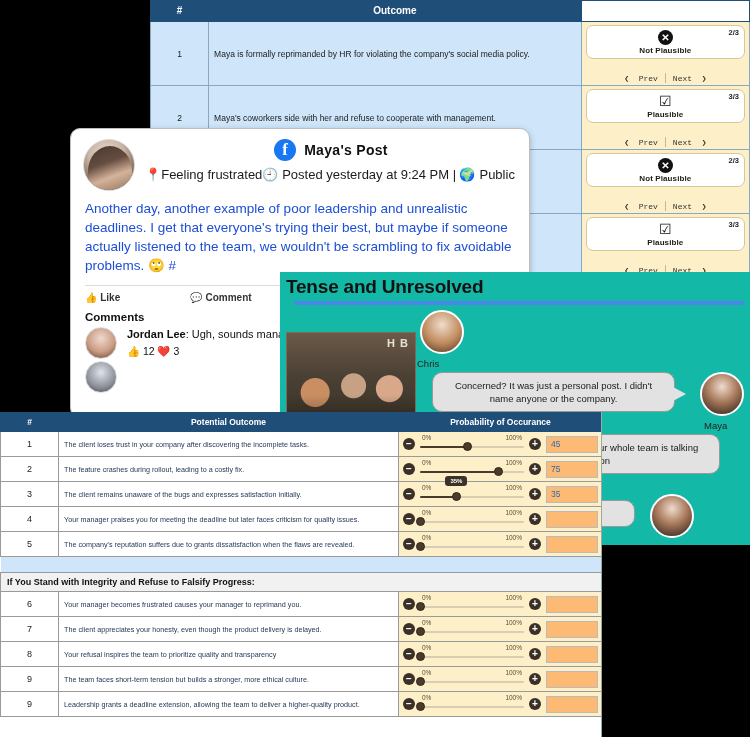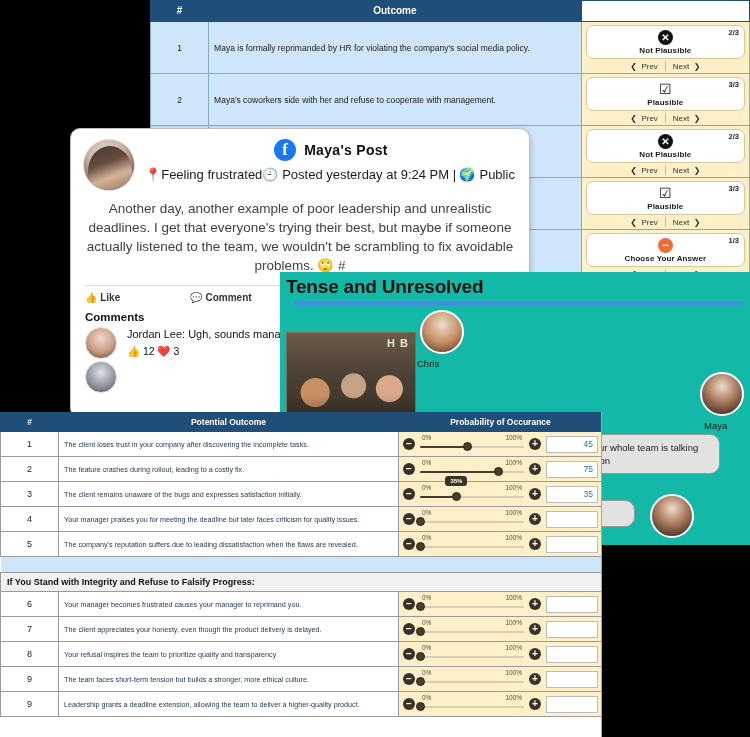--- a/index.html
+++ b/index.html
@@ -31,21 +31,21 @@
   .col-pl  { width: 168px; background:#fff !important; border:1px solid #8aa9bf; padding:0 !important;}
   .pl-cell-inner { background:#fdf0c9; padding: 3px 4px 2px 4px; }
   .pl-card {
     background: #fff; border: 1px solid #d9c79a; border-radius: 7px;
     position: relative; padding: 3px 4px 3px 4px; min-height: 33px;
     text-align: center;
   }
   .pl-frac { position: absolute; right: 5px; top: 2px; font-size: 7.5px; color:#222; font-weight:bold;}
   .pl-icon { display:block; margin: 1px auto 0 auto; width:15px; height:15px; }
   .pl-label { font-size: 8px; font-weight: bold; color: #1b1b1b; margin-top:1px; letter-spacing:.1px;}
-  .pl-nav { display:flex; justify-content:center; align-items:center; margin-top:2px; }
+  .pl-nav { display:flex; justify-content:center; align-items:center; margin-top:14px;font-family:Liberation Mono, monospace; }
   .pl-nav span { font-size: 8px; color:#333; padding: 0 7px; }
   .pl-nav .sep { border-left:1px solid #c9b88d; height:10px; padding:0; }
   .ico-x { width:15px; height:15px; border-radius:50%; background:#111; color:#fff;
            font-size:10px; line-height:15px; font-weight:bold; display:inline-block; }
   .ico-check { font-size:14px; color:#111; line-height:15px; display:inline-block; }
   .ico-minus { width:15px; height:15px; border-radius:50%; background:#ef6b35; color:#fff;
            font-size:11px; line-height:14px; font-weight:bold; display:inline-block; }
 
   
   #fb-card {
@@ -68,33 +68,33 @@
   .fb-title-row { display:flex; align-items:center; justify-content:center; gap:8px; margin-bottom: 6px;}
   .fb-logo {
     width:22px; height:22px; border-radius:50%; background:#1877f2; color:#fff;
     font-family:"Liberation Serif", serif; font-weight:bold; font-size:17px;
     line-height:21px; text-align:center;
   }
   .fb-title { font-size: 14px; font-weight: bold; color: #111; letter-spacing:.3px;}
   .fb-name { font-size: 11px; font-weight: bold; color: #1b2a4a; margin: 0 0 3px 0;}
   .fb-meta { font-size: 13px; color: #1b1b1b; }
   .fb-body {
-    padding: 8px 14px 0 14px; font-size: 13.5px; line-height: 19px; color:#404040;text-align:center;
+    padding: 8px 14px 0 14px; font-size: 13.5px; line-height: 19px; color:#1d4ed8;
   }
   .fb-actions {
     margin: 10px 14px 0 14px; border-top: 1px solid #dcdcdc; padding-top: 6px;
     display:flex; gap: 70px; font-size: 10px; font-weight: bold; color:#333;
   }
   .fb-comments-h { margin: 8px 0 0 14px; font-size: 11.5px; font-weight: bold; color:#111;}
   .fb-comment { display:flex; margin: 4px 14px 0 14px; }
   .c-avatar { width:32px; height:32px; border-radius:50%; flex:0 0 32px;
     background: radial-gradient(circle at 50% 35%, #f0d9cf 0%, #c99c83 55%, #5b3a2a 100%); border:1px solid #ddd;}
   .c-avatar.b { background: radial-gradient(circle at 50% 35%, #dfe3ea 0%, #8b9099 60%, #3a3f49 100%);}
   .c-body { padding-left: 10px; font-size: 11px; color:#111; line-height:15px;}
-  .c-name { font-weight: normal; }
+  .c-name { font-weight: bold; }
   .c-reacts { margin-top: 2px; font-size: 10.5px; }
 
   
   #tense-panel {
     position: absolute; left: 280px; top: 272px; width: 470px; height: 274px;
     background: #14b8a6; overflow: hidden;
   }
   .tense-title { font-size: 19px; font-weight: bold; color:#111; margin: 4px 0 0 6px; letter-spacing:-.2px;}
   .tense-rule { height: 4px; background:#4a86e8; margin: 3px 6px 0 14px; border-radius:2px;}
   .scene-photo {
@@ -169,22 +169,22 @@
   .thumb {
     position:absolute; top: 7px; width: 9px; height: 9px; border-radius:50%;
     background:#4a3b2a; border:1px solid #2e251a; transform: translateX(-4px);
   }
   .tooltip {
     position:absolute; top: -9px; transform: translateX(-50%);
     background:#3b3228; color:#fff; font-size:6px; font-weight:bold;
     padding: 2px 5px; border-radius: 3px; white-space:nowrap;
   }
   .num-box {
-    width: 52px; height: 17px; background:#ffffff; border:1px solid #bbb;
-    font-size: 8.5px; color:#2b6cb0; padding: 2px 4px; flex:0 0 52px;text-align:right;
+    width: 52px; height: 17px; background:#fdba74; border:1px solid #bbb;
+    font-size: 8.5px; color:#2b6cb0; padding: 2px 4px; flex:0 0 52px;
   }
 
   
   #mask-br { position:absolute; left:602px; top: 545px; width:148px; height:192px; background:#000; }
   #mask-tl { position:absolute; left:0; top:0; width:150px; height:128px; background:#000; }
 </style>
 </head>
 <body>
 
 <div id="stage">
@@ -325,20 +325,21 @@
   <div id="tense-panel">
     <div class="tense-title">Tense and Unresolved</div>
     <div class="tense-rule"></div>
 
     <div class="scene-photo"></div>
 
     <div class="chat-avatar av-chris" style="left:140px; top:38px;"></div>
     <div class="chat-name" style="left:137px; top:86px;">Chris</div>
 
 
+    <div class="bubble tail-r" style="left:152px; top:100px; width:243px;">Concerned? It was just a personal post. I didn't name anyone or the company.</div>
     <div class="chat-avatar av-maya" style="left:420px; top:100px;"></div>
     <div class="chat-name" style="left:424px; top:148px;">Maya</div>
 
     <div class="bubble" style="left:235px; top:162px; width:205px; text-align:left;">rk here, Maya. Your whole team is talking think that reflects on</div>
 
     <div class="bubble" style="left:235px; top:228px; width:120px; text-align:left;">d to that</div>
     <div class="chat-avatar av-maya" style="left:370px; top:222px;"></div>
   </div>
 
   <div id="outcome-panel">
@@ -419,21 +420,21 @@
                   <span class="track-fill" style="width:0%"></span>
                   <span class="thumb" style="left:0%"></span>
                 </span>
                 <span class="circ-btn">+</span>
                 <span class="num-box"></span>
               </div>
             </td>
           </tr>
           <tr>
             <td class="num">5</td>
-            <td>The company's reputation suffers due to leading dissatisfaction when the flaws are revealed.</td>
+            <td>The company's reputation suffers due to grants dissatisfaction when the flaws are revealed.</td>
             <td class="prob">
               <div class="slider-wrap">
                 <span class="circ-btn">−</span>
                 <span class="track-holder">
                   <span class="tick-min">0%</span>
                   <span class="tick-max">100%</span>
                   <span class="track"></span>
                   <span class="track-fill" style="width:0%"></span>
                   <span class="thumb" style="left:0%"></span>
                 </span>

